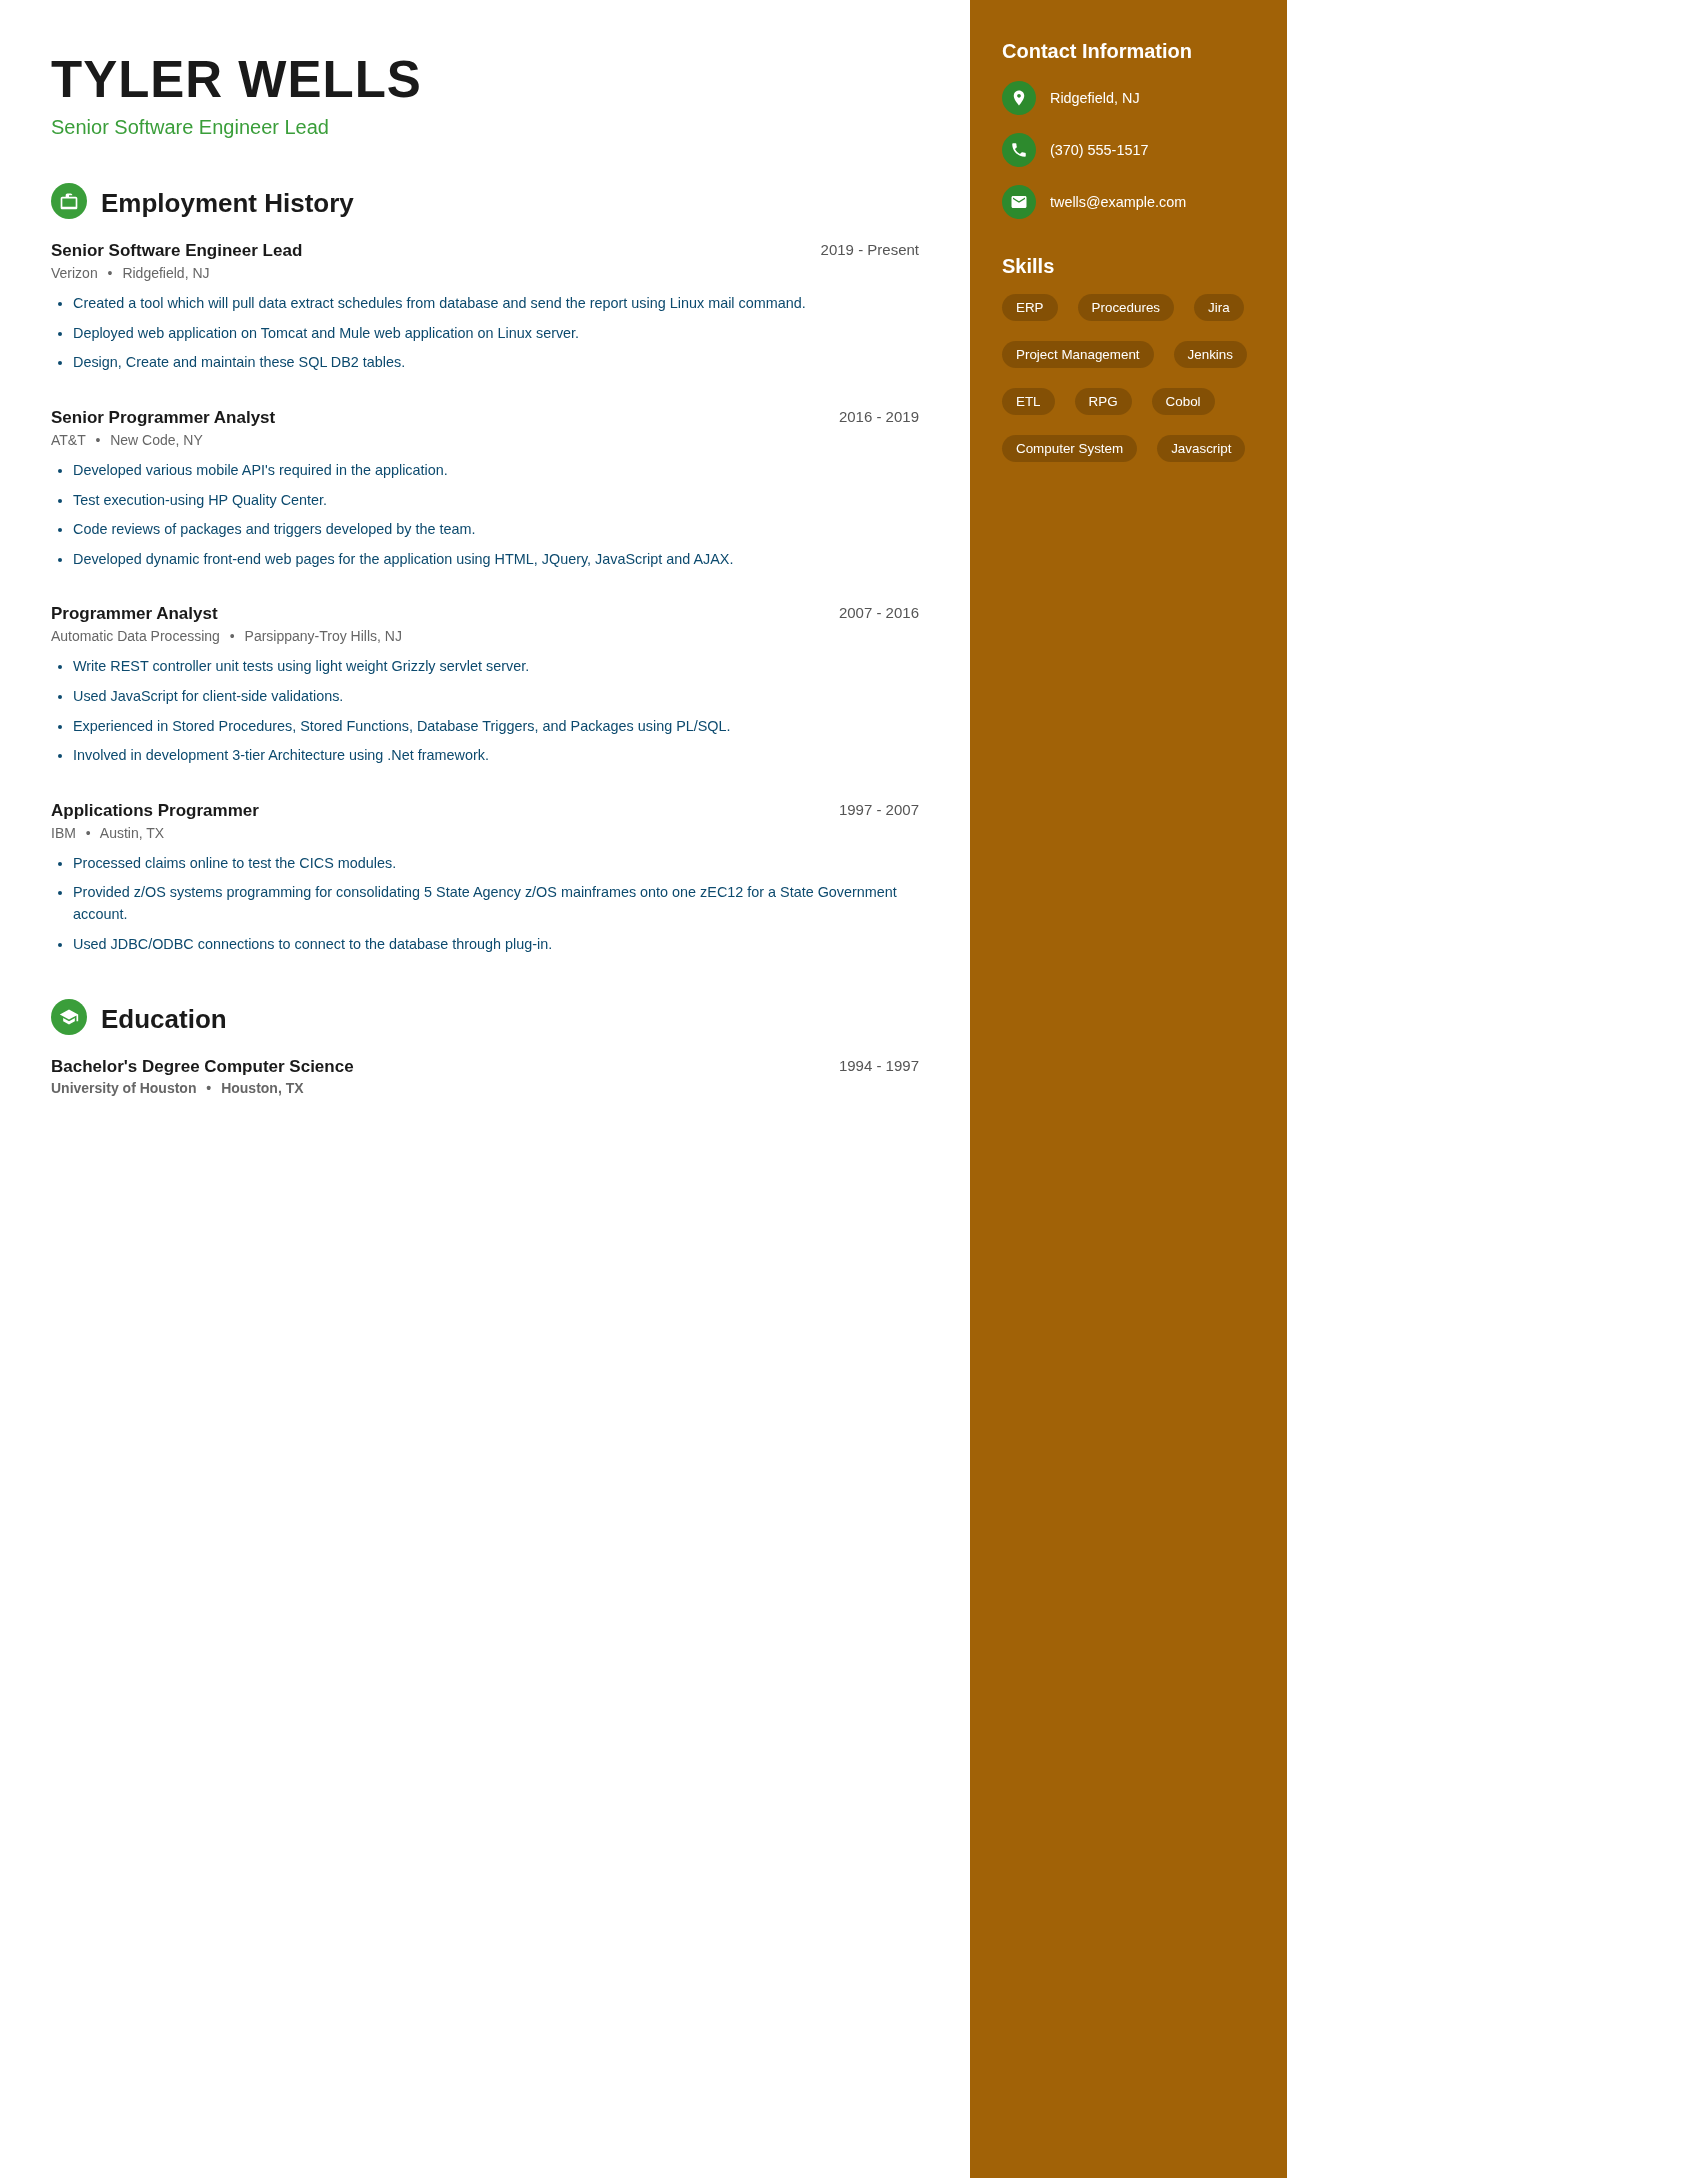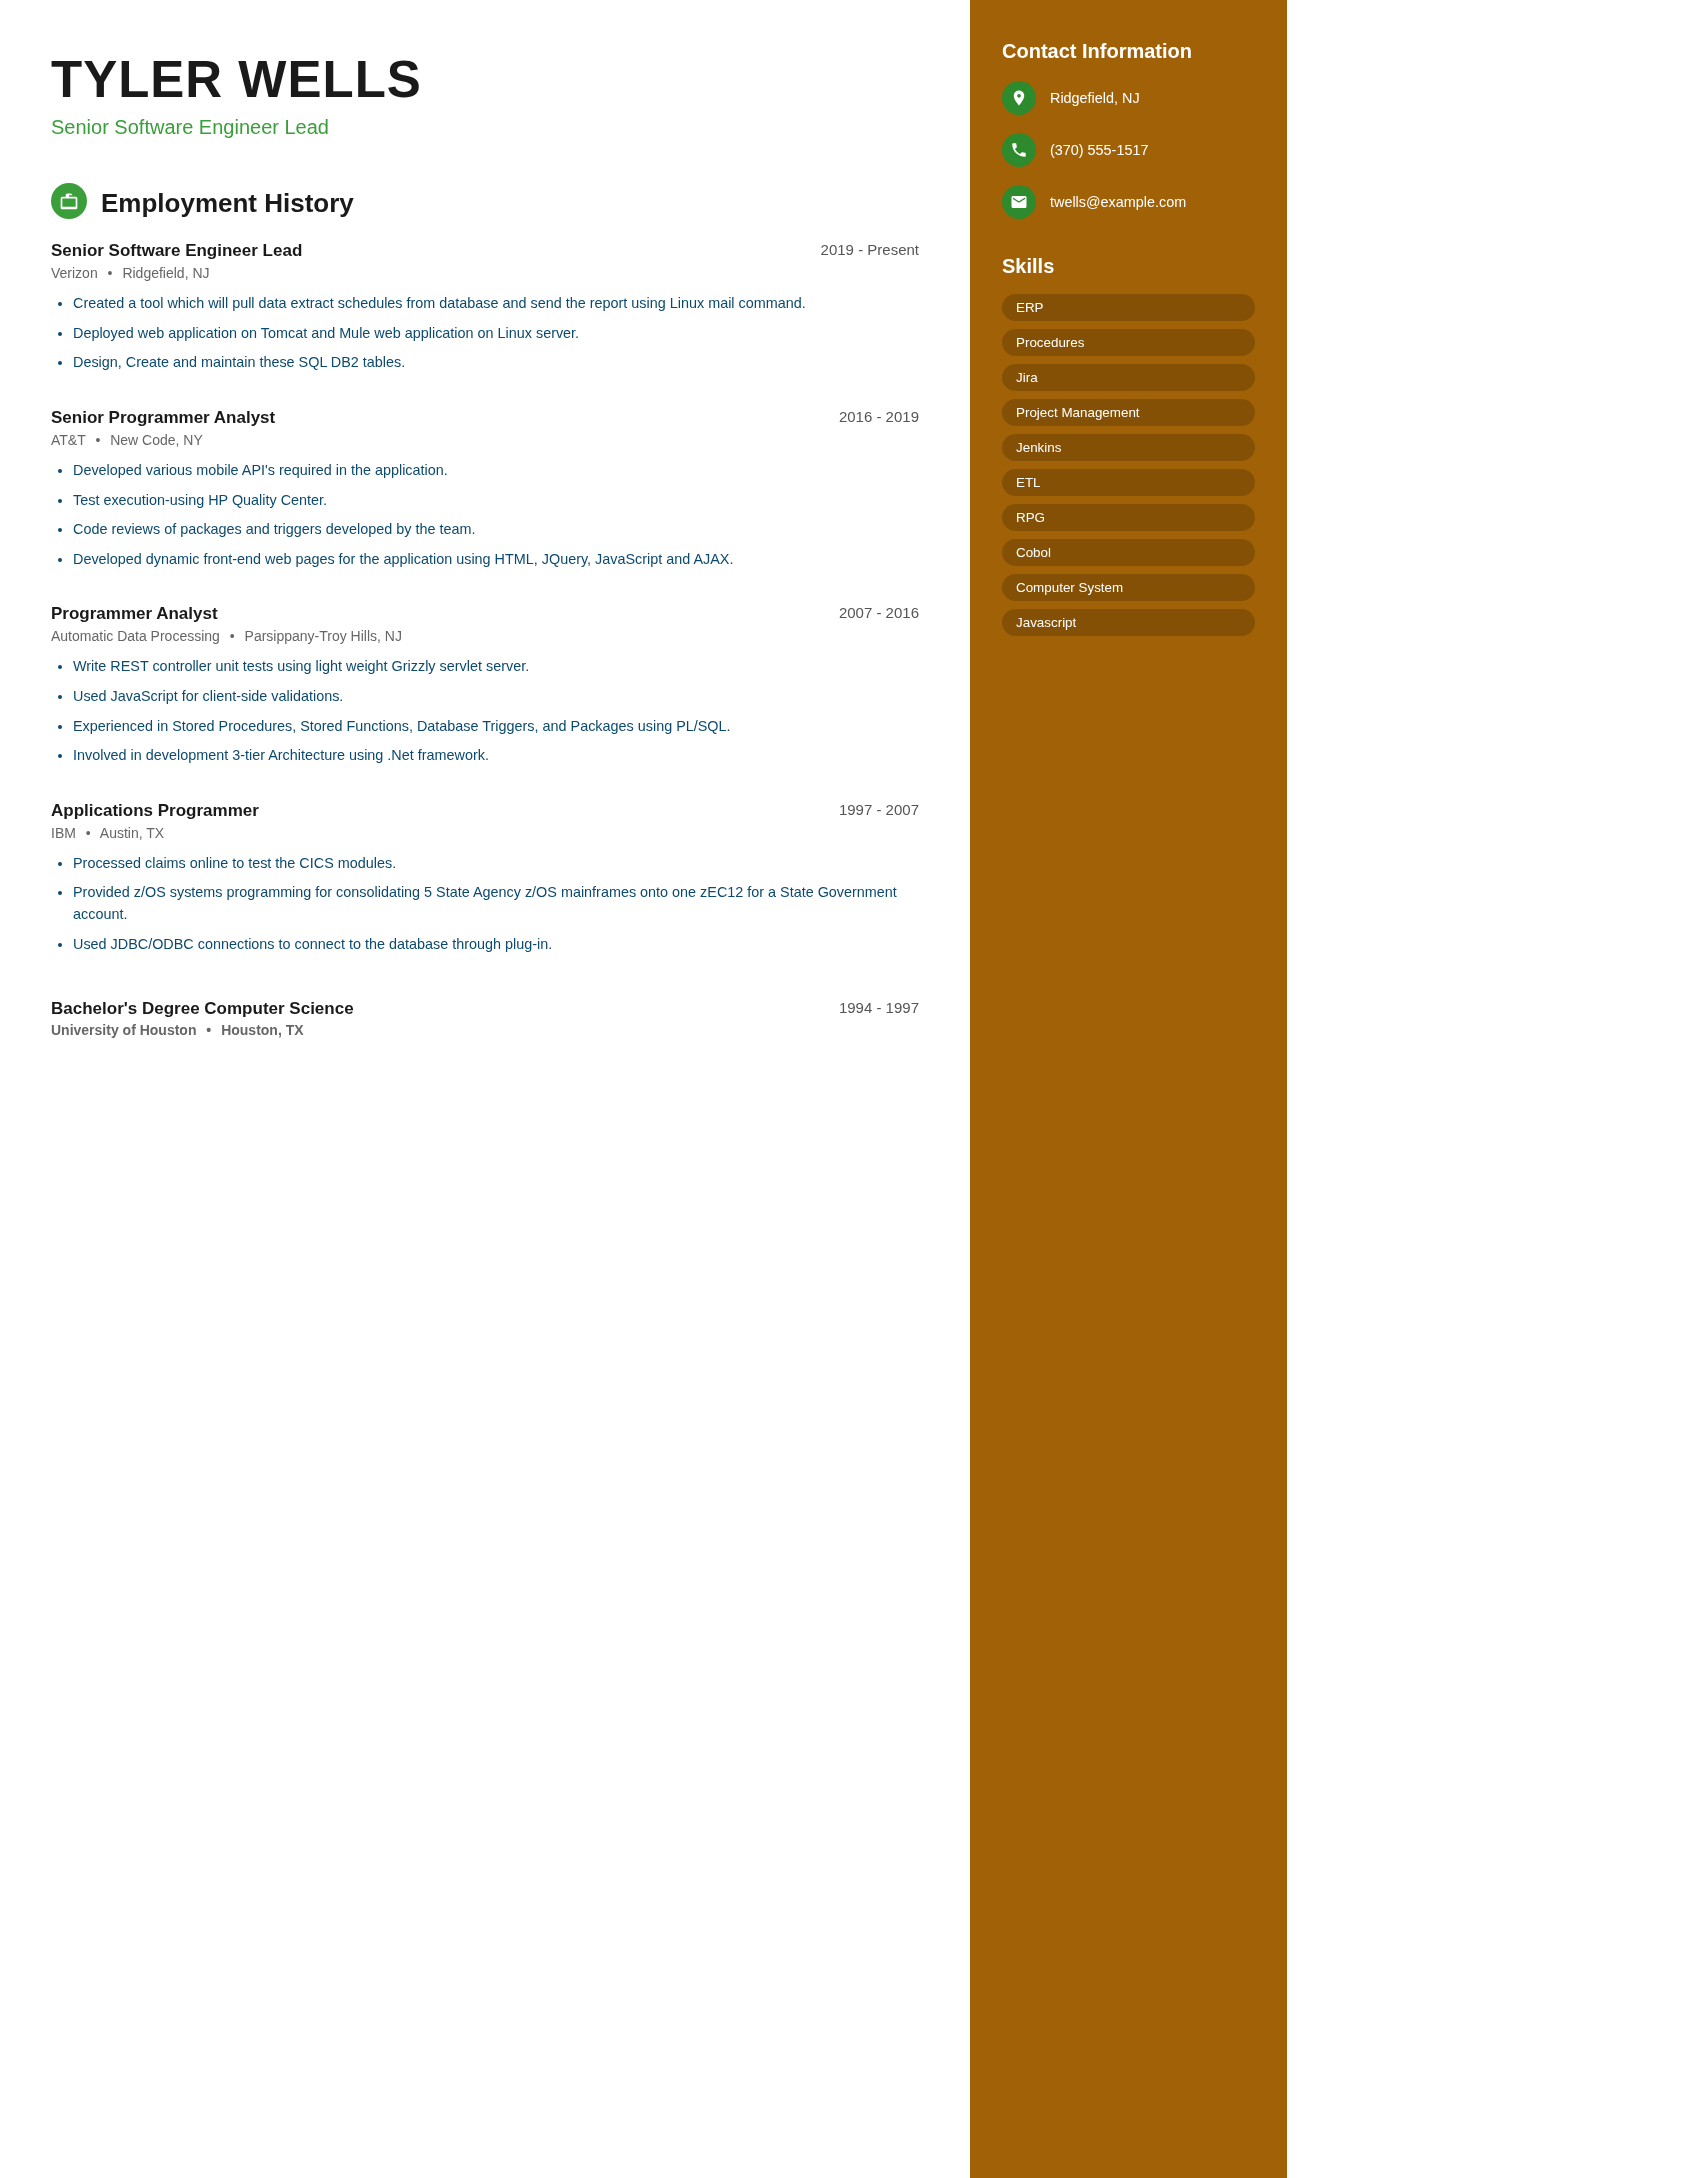--- a/index.html
+++ b/index.html
@@ -197,22 +197,21 @@
     .skills-title {
       font-size: 20px;
       font-weight: 700;
       color: #fff;
       margin-bottom: 16px;
     }
 
     .skills-tags {
       display: flex;
       flex-wrap: wrap;
-      gap: 8px;
-      flex-direction: column;
+      gap: 20px;
     }
 
     .skill-tag {
       background: rgba(0,0,0,0.18);
       color: #fff;
       padding: 6px 14px;
       border-radius: 20px;
       font-size: 13.4px;
       font-weight: 500;
     }
@@ -301,20 +300,28 @@
     <ul class="job-bullets">
       <li>Processed claims online to test the CICS modules.</li>
             <li>Provided z/OS systems programming for consolidating 5 State Agency z/OS mainframes onto one zEC12 for a State Government account.</li>
             <li>Used JDBC/ODBC connections to connect to the database through plug-in.</li>
     </ul>
   </div>
       </div>
   </div>
 
   <div class="section">
+    <div class="section-header">
+      <div class="section-icon">
+        <svg viewBox="0 0 24 24">
+          <path d="M12 3L1 9l11 6 9-4.91V17h2V9L12 3zM5 13.18v4L12 21l7-3.82v-4L12 17l-7-3.82z"></path>
+        </svg>
+      </div>
+      <div class="section-title">Education</div>
+    </div>
     <div id="edu-container">
         <div class="edu-entry">
     <div class="edu-header">
       <div class="edu-degree">Bachelor's Degree Computer Science</div>
       <div class="edu-dates">1994 - 1997</div>
     </div>
     <div class="edu-school">
       <span>University of Houston</span>
       <span style="margin:0 6px">•</span>
       <span>Houston, TX</span>

